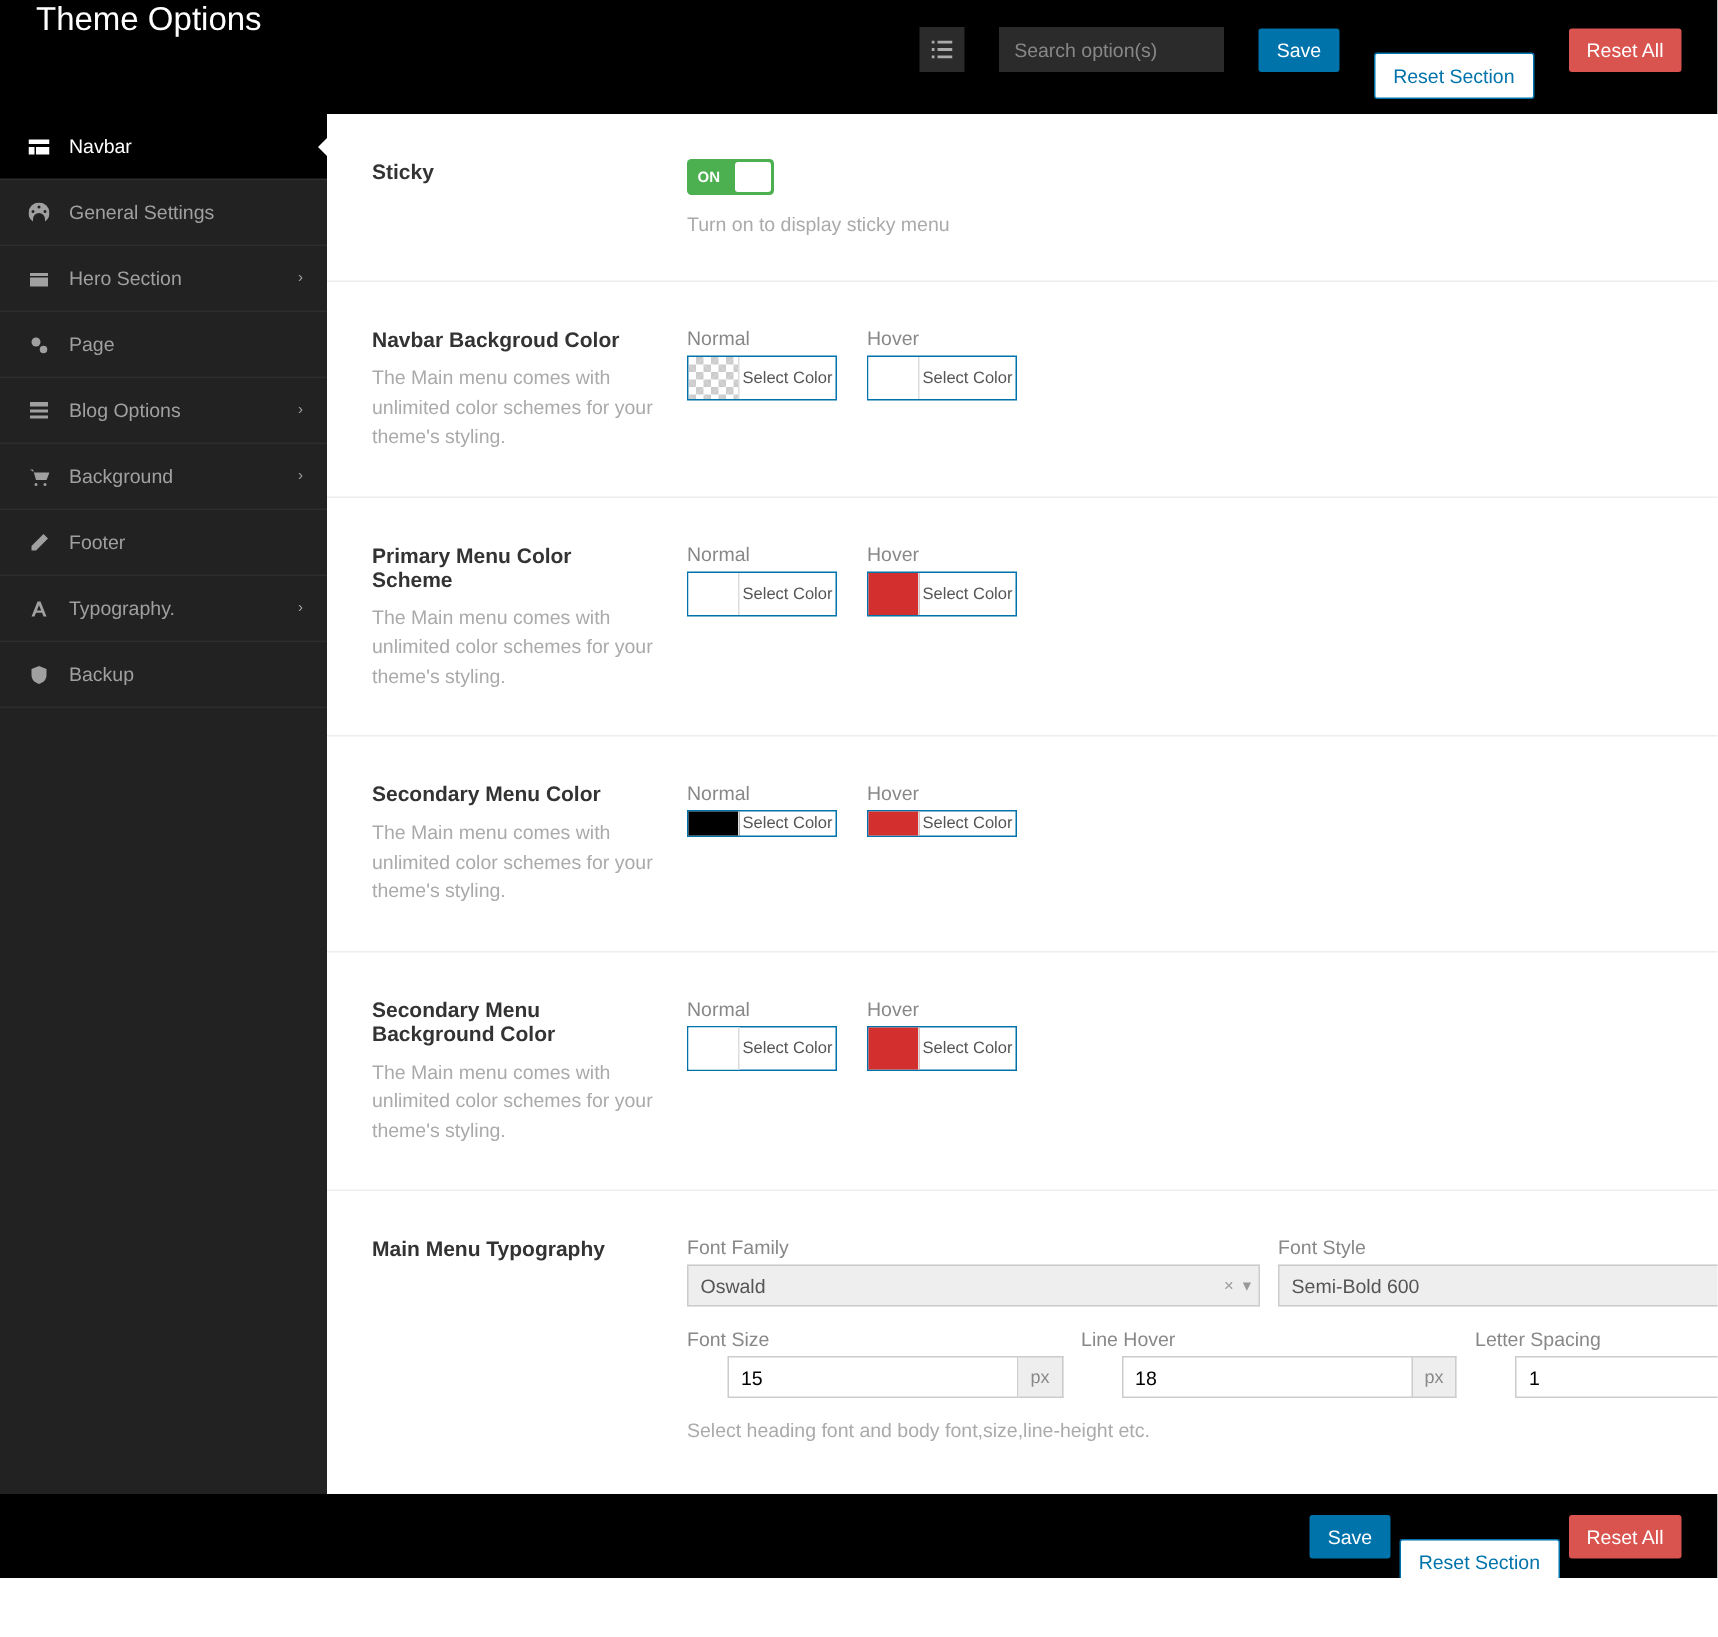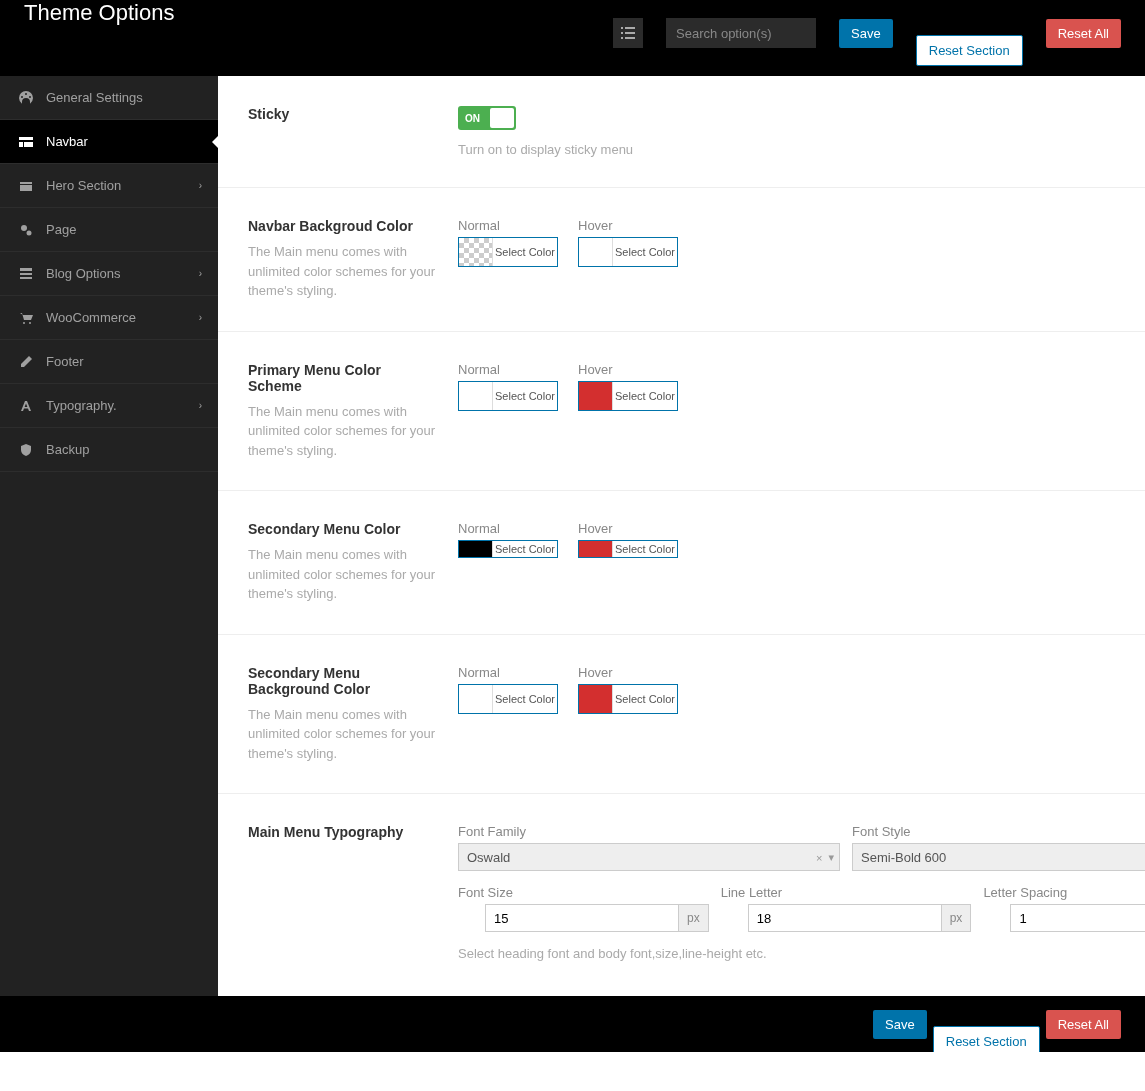--- a/index.html
+++ b/index.html
@@ -70,35 +70,35 @@
     </button>
     <input class="search-input" placeholder="Search option(s)" style="">
     <button class="btn btn-save">Save</button>
     <button class="btn btn-reset-section">Reset Section</button>
     <button class="btn btn-reset-all">Reset All</button>
   </div>
 </div>
 
 <div class="layout">
   <div class="sidebar">
+    <div class="sidebar-item active">
+      <span class="icon">
+          <svg width="14" height="14" viewBox="0 0 14 14">
+            <path fill="currentColor" d="M0 2h14v3H0zM0 7h4v5H0zM5 7h9v5H5z"></path>
+          </svg>
+        </span>
+      <span>Navbar</span>
+    </div>
     <div class="sidebar-item">
       <span class="icon">
           <svg width="14" height="14" viewBox="0 0 14 14">
             <path fill="currentColor" d="M7 0a7 7 0 00-7 7 7 7 0 003 5.7V11a4 4 0 018 0v1.7A7 7 0 0014 7 7 7 0 007 0zm0 2a1 1 0 110 2 1 1 0 010-2zM3 5a1 1 0 110 2 1 1 0 010-2zm8 0a1 1 0 110 2 1 1 0 010-2z"></path>
           </svg>
         </span>
       <span>General Settings</span>
-    </div>
-    <div class="sidebar-item active">
-      <span class="icon">
-          <svg width="14" height="14" viewBox="0 0 14 14">
-            <path fill="currentColor" d="M0 2h14v3H0zM0 7h4v5H0zM5 7h9v5H5z"></path>
-          </svg>
-        </span>
-      <span>Navbar</span>
     </div>
     <div class="sidebar-item">
       <span class="icon">
           <svg width="14" height="14" viewBox="0 0 14 14">
             <path fill="currentColor" d="M1 3h12v2H1zM1 6h12v6H1z"></path>
           </svg>
         </span>
       <span>Hero Section</span>
       <span class="chevron">›</span>
     </div>
@@ -119,21 +119,21 @@
         </span>
       <span>Blog Options</span>
       <span class="chevron">›</span>
     </div>
     <div class="sidebar-item">
       <span class="icon">
           <svg width="14" height="14" viewBox="0 0 14 14">
             <path fill="currentColor" d="M1 2h2l2 7h7l2-5H4M5 11a1 1 0 100 2 1 1 0 000-2zm6 0a1 1 0 100 2 1 1 0 000-2z"></path>
           </svg>
         </span>
-      <span>WooCommerce</span>
+      <span>Background</span>
       <span class="chevron">›</span>
     </div>
     <div class="sidebar-item">
       <span class="icon">
           <svg width="14" height="14" viewBox="0 0 14 14">
             <path fill="currentColor" d="M10 1l3 3-8 8H2v-3z"></path>
           </svg>
         </span>
       <span>Footer</span>
     </div>
@@ -300,21 +300,21 @@
         </div>
         <div class="typo-row">
           <div class="typo-col">
             <span class="typo-label">Font Size</span>
             <div class="input-group">
               <input value="15" style="">
               <span class="unit">px</span>
             </div>
           </div>
           <div class="typo-col">
-            <span class="typo-label">Line Letter</span>
+            <span class="typo-label">Line Hover</span>
             <div class="input-group">
               <input value="18" style="">
               <span class="unit">px</span>
             </div>
           </div>
           <div class="typo-col">
             <span class="typo-label">Letter Spacing</span>
             <div class="input-group">
               <input value="1" style="">
               <span class="unit">px</span>

